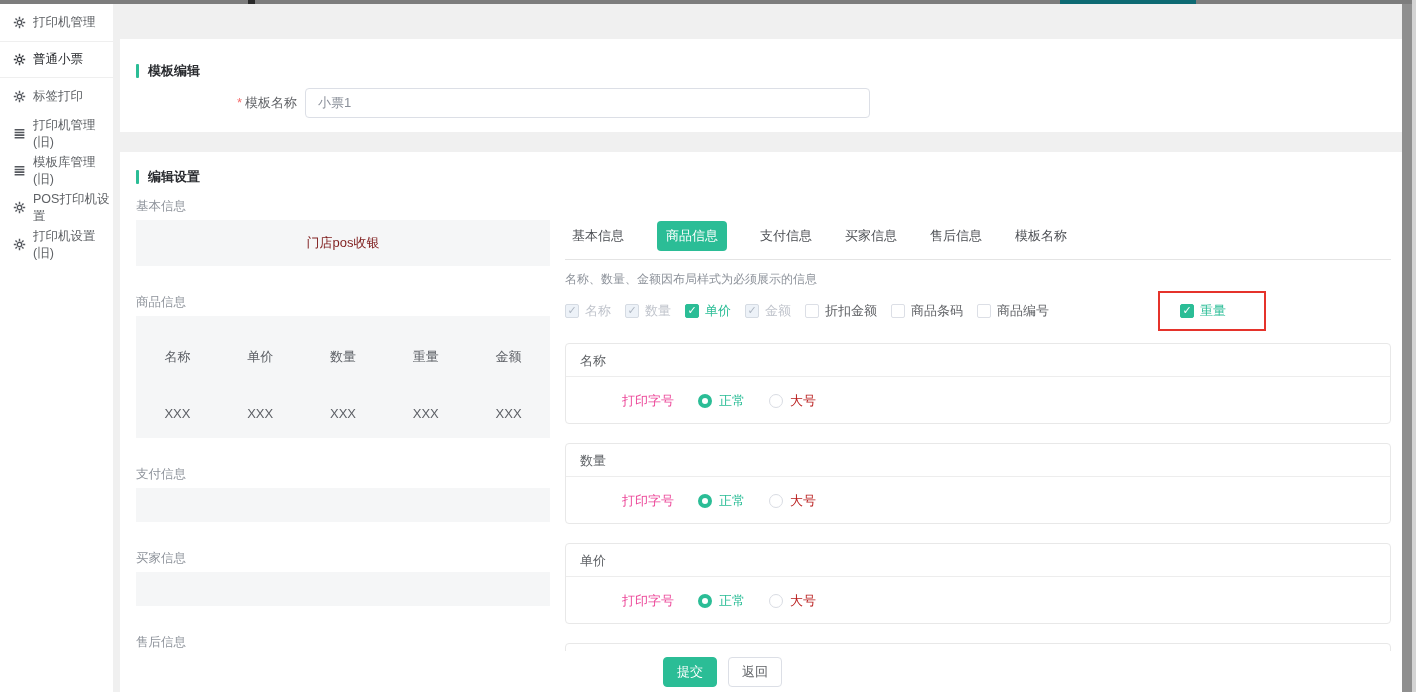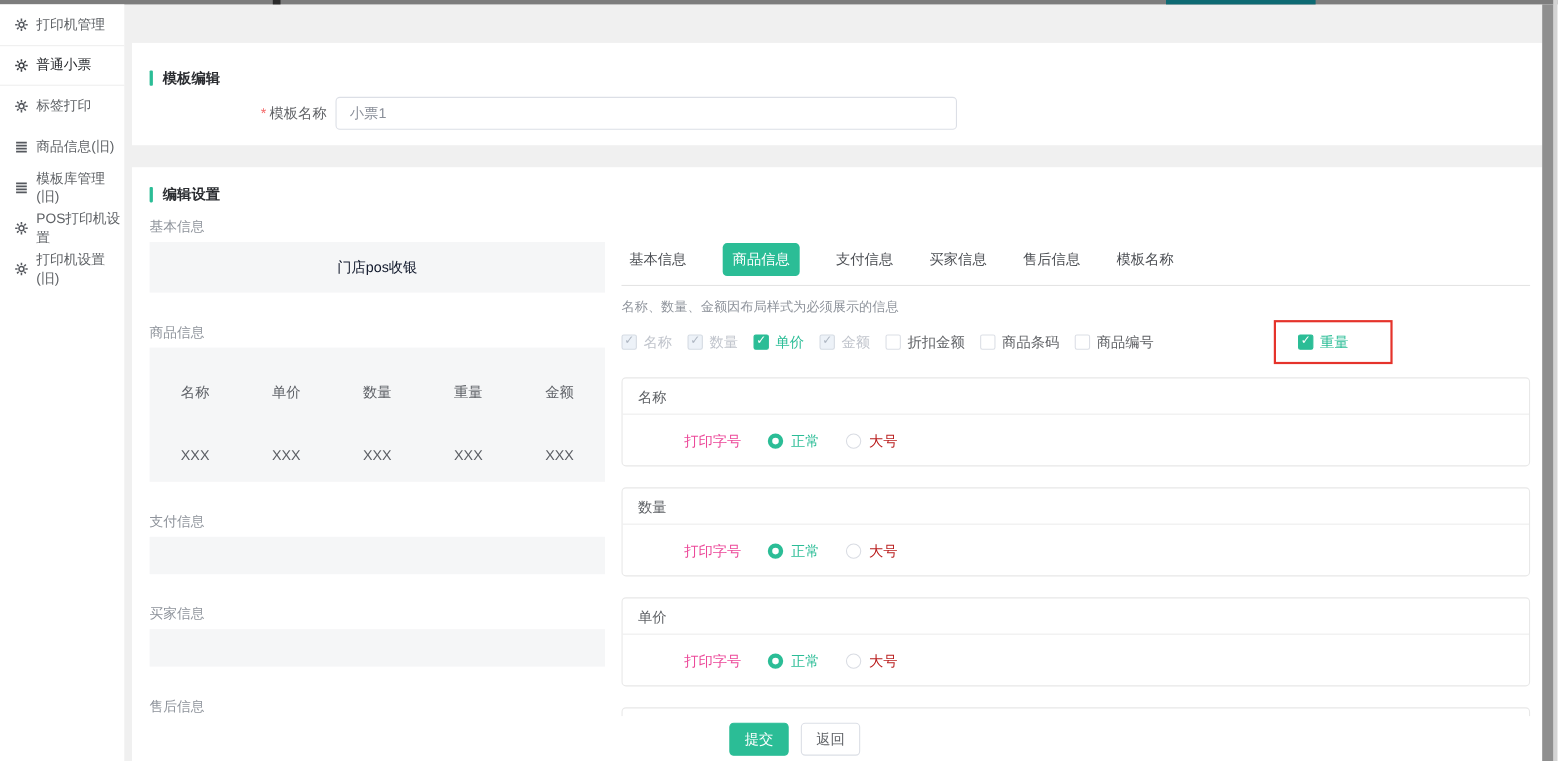--- a/index.html
+++ b/index.html
@@ -44,21 +44,21 @@
     text-align:right; color:#606266; font-size:13px; }
   .form-label .req { color:#f56c6c; font-style:normal; margin-right:3px; }
   .text-input { position:absolute; left:185px; top:0; width:565px; height:30px;
     border:1px solid #dcdfe6; border-radius:4px; padding:0 12px; font-size:13px;
     color:#8a8f99; font-family:inherit; background:#fff; outline:none; }
 
   
   .preview { position:absolute; left:16px; top:46px; width:414px; }
   .pv-label { font-size:12.5px; color:#8e939b; height:16px; margin-bottom:6px; }
   .pv-box { background:#f5f6f7; margin-bottom:28px; }
-  .pv-basic { height:46px; line-height:46px; text-align:center; color:#0f172a; font-size:13px; }
+  .pv-basic { height:46px; line-height:46px; text-align:center; color:#7f1d1d; font-size:13px; }
   .pv-table { height:122px; padding-top:32px; }
   .pv-row { display:flex; height:16px; margin-bottom:42px; }
   .pv-row span { flex:1; text-align:center; color:#5d6066; font-size:13px; }
   .pv-empty { height:34px; }
   .pv-last { height:60px; margin-bottom:0; }
 
   
   .right-col { position:absolute; left:445px; top:0; width:826px; height:526px; }
   .tabs { position:absolute; top:69px; left:0; display:flex; align-items:center; gap:33px;
     padding-left:7px; }
@@ -142,21 +142,21 @@
           </svg>
         </span>
       <span class="side-label">标签打印</span>
     </div>
     <div class="side-item">
       <span class="icon">
           <svg width="13" height="13" viewBox="0 0 24 24" fill="none" stroke="currentColor" stroke-width="2.8">
             <path d="M3 5h18M3 10h18M3 15h18M3 20h18"></path>
           </svg>
         </span>
-      <span class="side-label">商品信息(旧)</span>
+      <span class="side-label">打印机管理(旧)</span>
     </div>
     <div class="side-item">
       <span class="icon">
           <svg width="13" height="13" viewBox="0 0 24 24" fill="none" stroke="currentColor" stroke-width="2.8">
             <path d="M3 5h18M3 10h18M3 15h18M3 20h18"></path>
           </svg>
         </span>
       <span class="side-label">模板库管理(旧)</span>
     </div>
     <div class="side-item">

